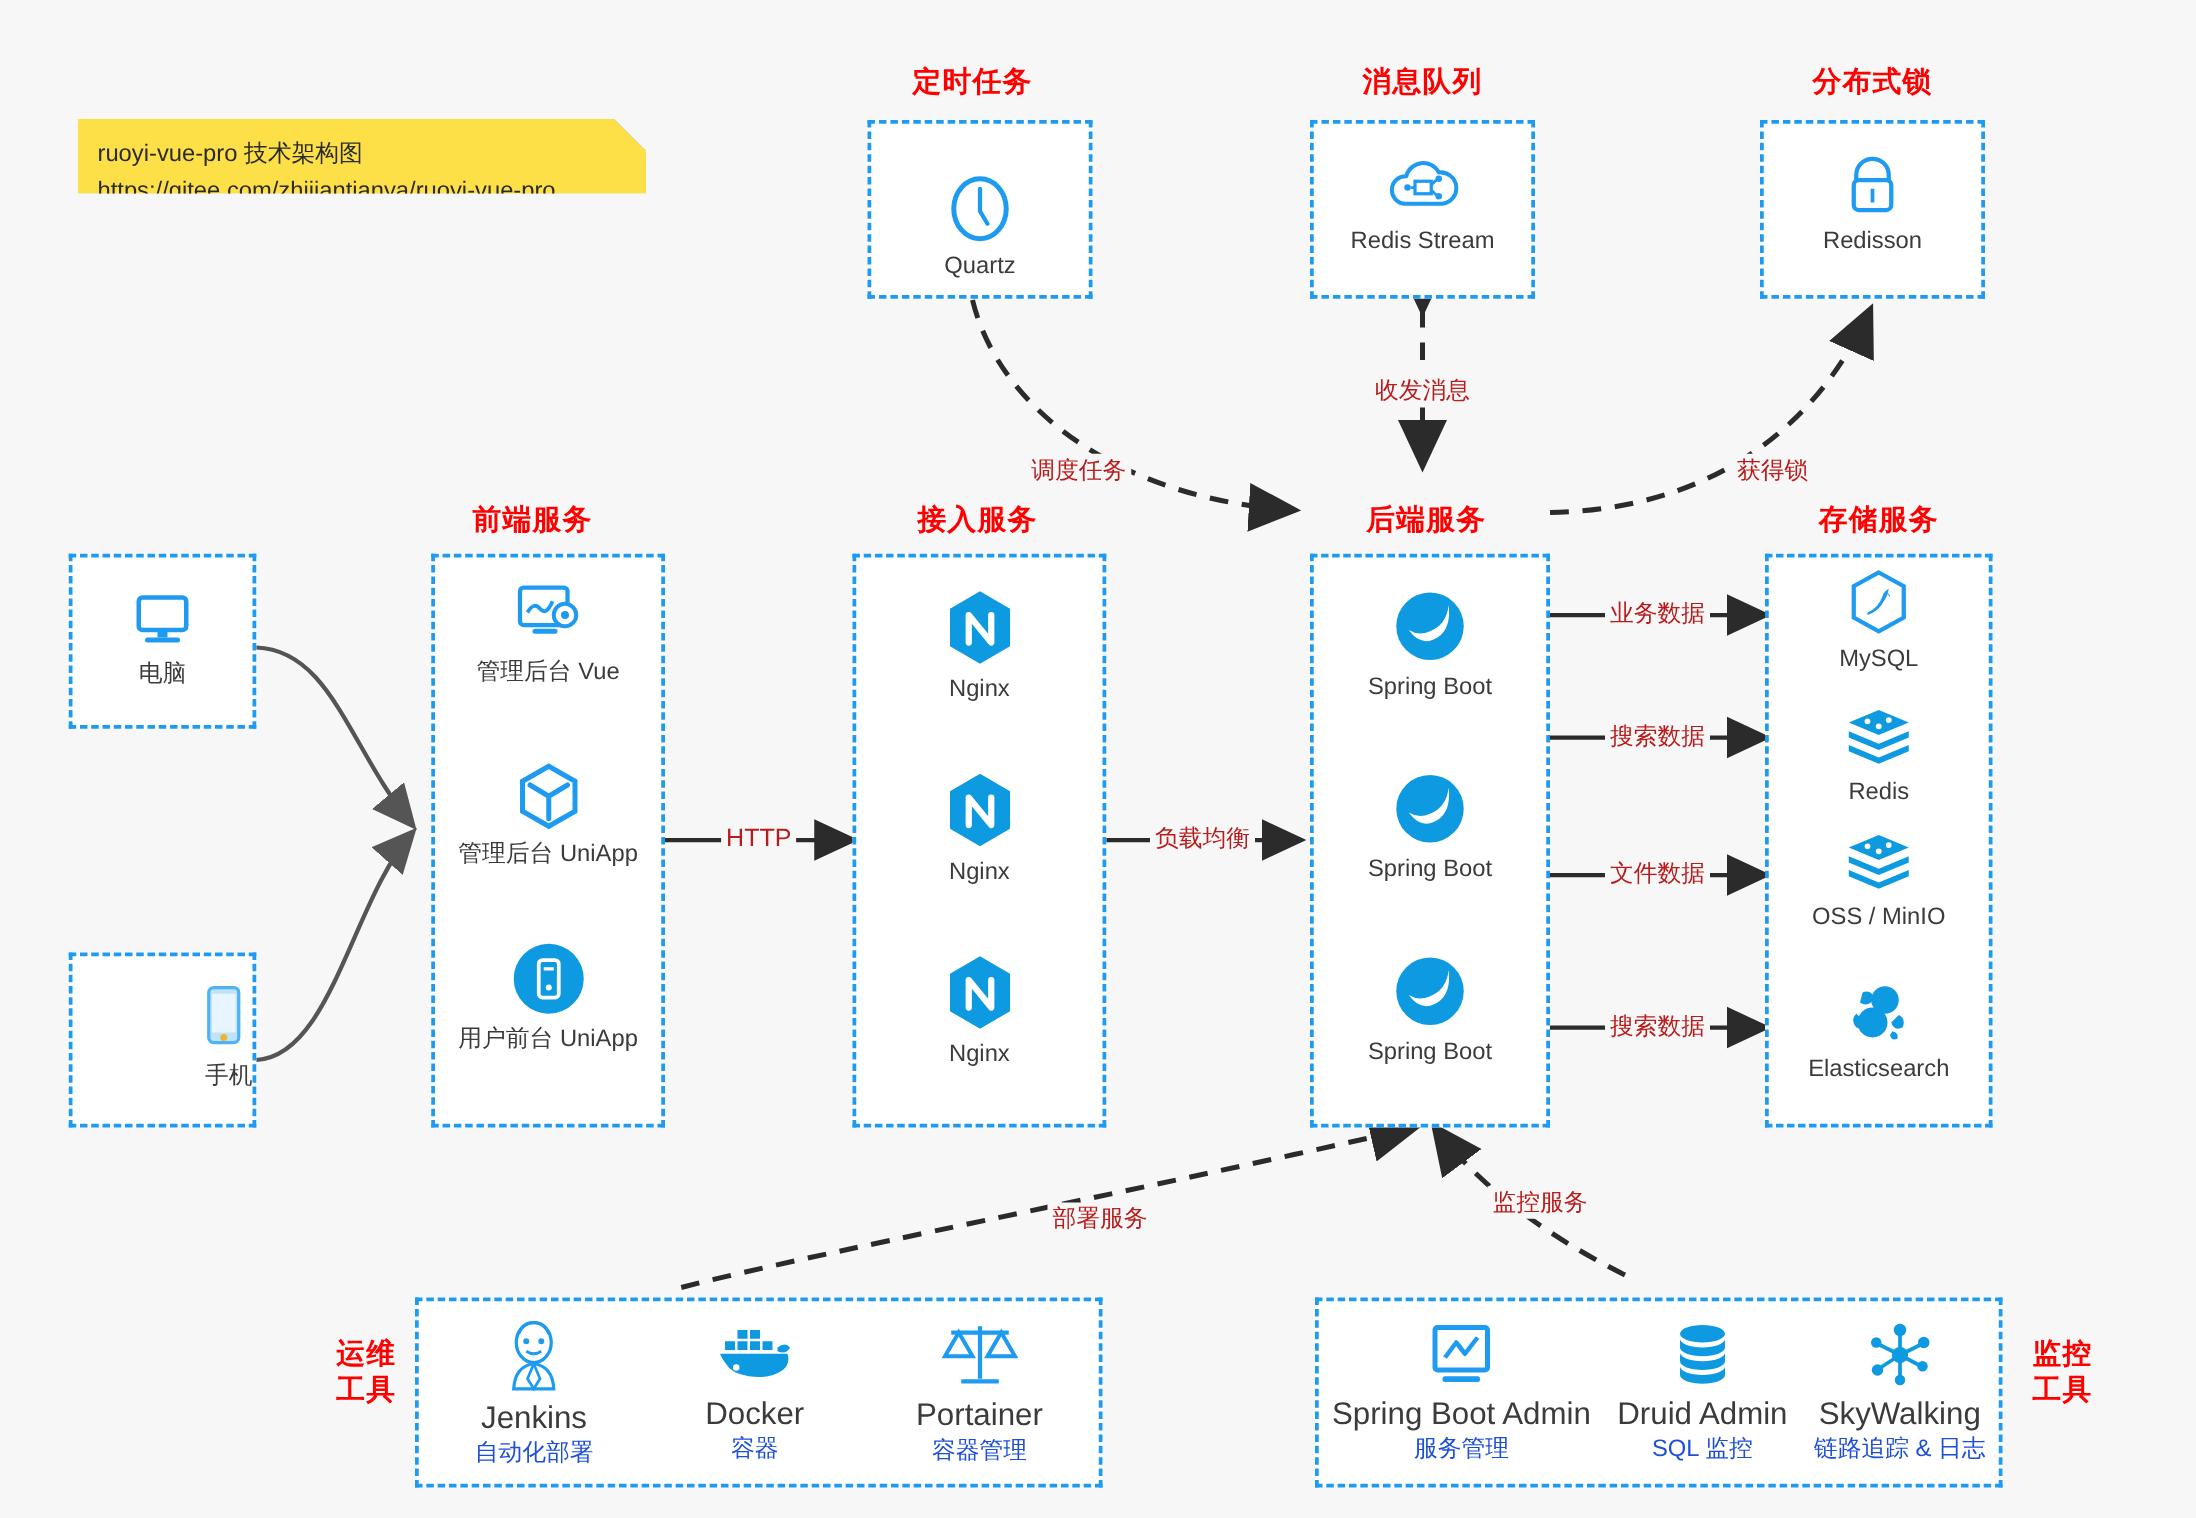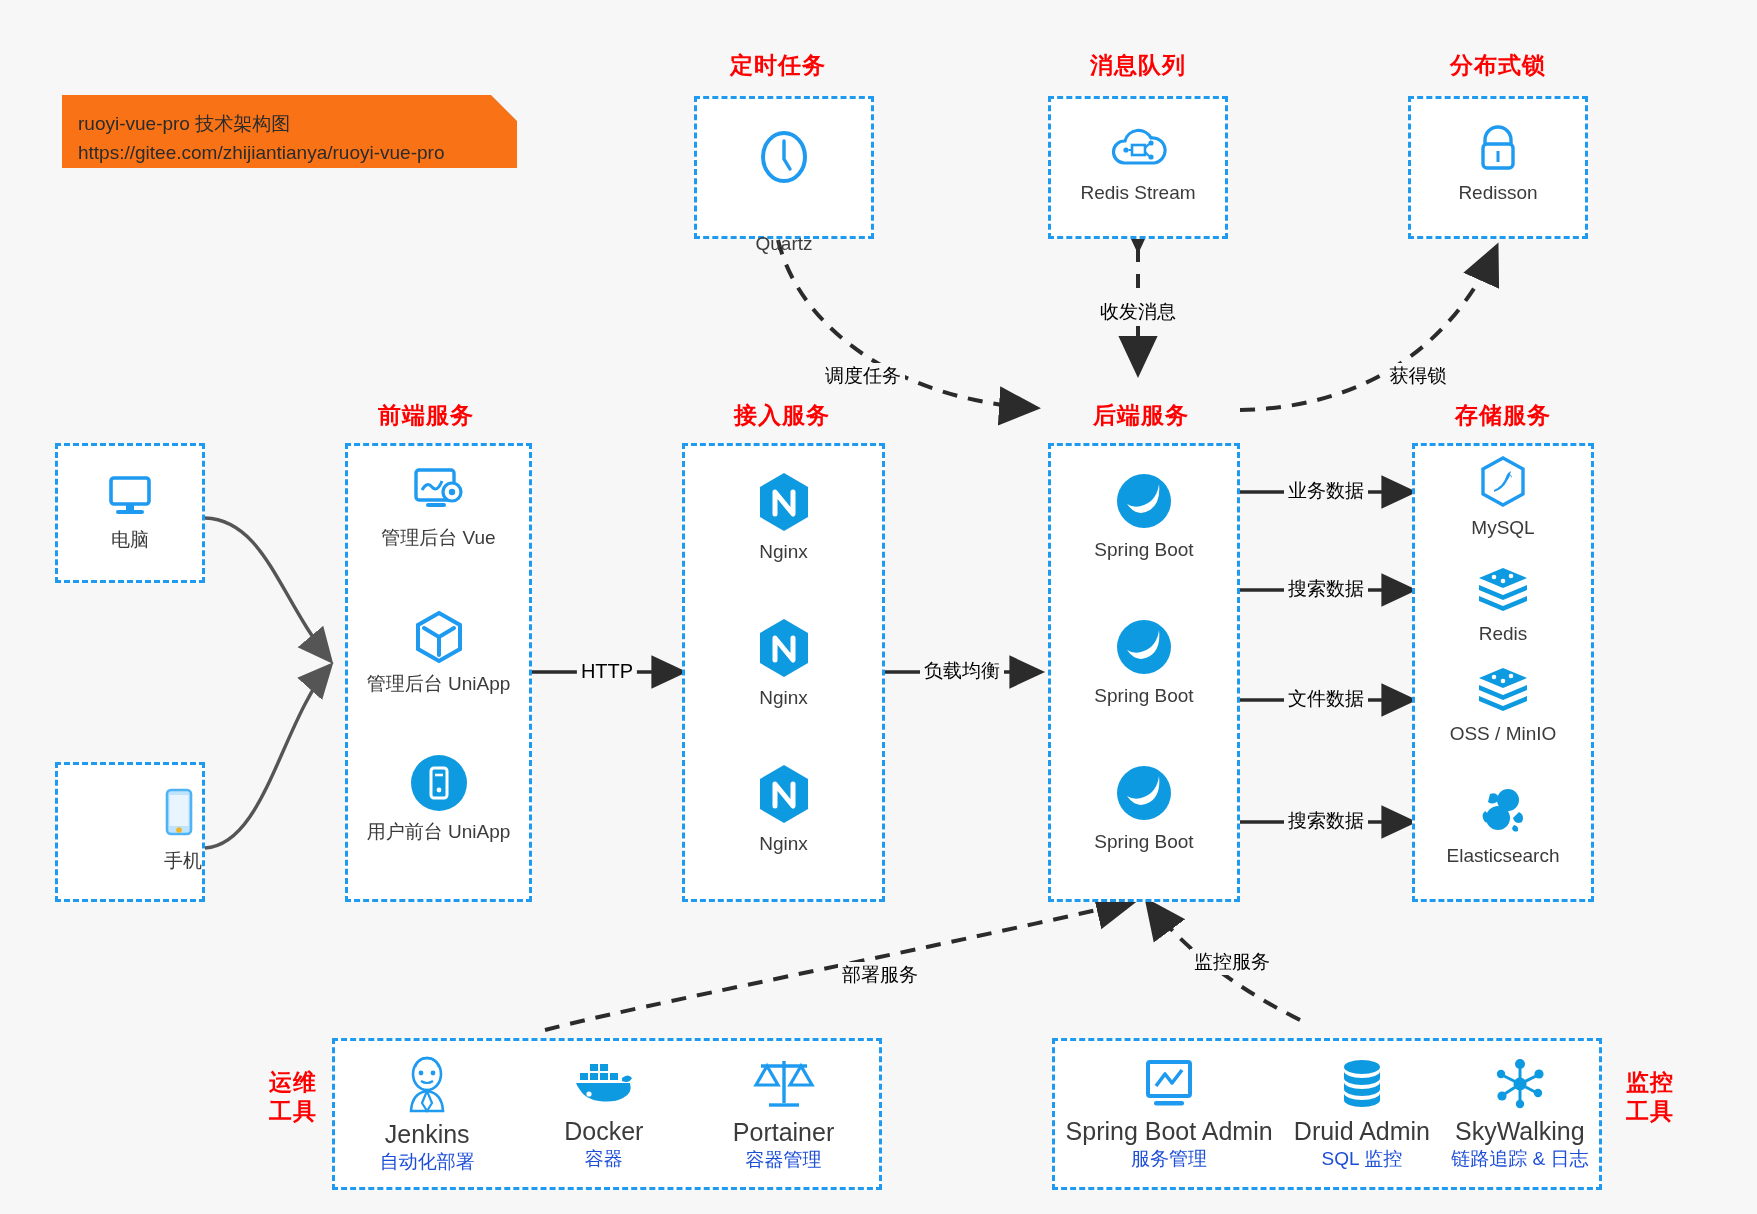--- a/index.html
+++ b/index.html
@@ -7,22 +7,22 @@
     width:1757px;height:1214px;
     background:#f7f7f7;
     font-family:"Liberation Sans","DejaVu Sans",sans-serif;
     position:relative;overflow:hidden;
   }
   #canvas{position:absolute;inset:0;}
   svg#wires{position:absolute;left:0;top:0;width:1757px;height:1214px;pointer-events:none;}
 
   
   .note{
-    position:absolute;left:62px;top:95px;width:455px;height:73px;
-    background:#f97316;
+    position:absolute;left:62px;top:95px;width:455px;height:60px;
+    background:#fde047;
     padding:14px 16px 0 16px;box-sizing:border-box;
     font-size:19px;color:#2b2b2b;line-height:1.55;
     clip-path:polygon(0 0, calc(100% - 26px) 0, 100% 26px, 100% 100%, 0 100%);
   }
   .note .fold{
     position:absolute;right:0;top:0;width:26px;height:26px;
     background:linear-gradient(225deg,#bdbdbd 0%,#bdbdbd 50%,transparent 50%);
   }
   .note div{white-space:nowrap;}
 
@@ -53,21 +53,21 @@
 
   
   .toolrow{position:absolute;top:0;left:0;width:100%;height:100%;
     display:flex;align-items:center;justify-content:space-around;}
   .tool{display:flex;flex-direction:column;align-items:center;}
   .tool .lbl{font-size:25px;color:#3b3b3b;margin-top:5px;white-space:nowrap;}
   .tool .sub{font-size:19px;color:#1d4ed8;white-space:nowrap;}
 
   
   .elabel{
-    position:absolute;font-size:19px;color:#000000;background:#f7f7f7;
+    position:absolute;font-size:19px;color:#b91c1c;background:#f7f7f7;
     padding:0 4px;white-space:nowrap;transform:translate(-50%,-50%);
   }
   .elabel.en{font-size:20px;}
 </style>
 </head>
 <body>
 
 <div id="canvas">
 
   <svg id="wires" viewBox="0 0 1757 1214">
@@ -104,21 +104,21 @@
   </svg>
 
   <div class="note">
     <div class="fold"></div>
     <div>ruoyi-vue-pro 技术架构图</div>
     <div>https://gitee.com/zhijiantianya/ruoyi-vue-pro</div>
   </div>
 
   <div class="gtitle" style="left:660px;top:50px;width:236px;">定时任务</div>
   <div class="box" style="left:694px;top:96px;width:180px;height:143px;">
-    <div class="node" style="top:30px;gap:41px;">
+    <div class="node" style="top:40px;">
       <span class="ico">
         <svg width="56" height="56" viewBox="0 0 56 56">
           <ellipse cx="28" cy="28" rx="21" ry="24" fill="none" stroke="#1e9bf0" stroke-width="4"></ellipse>
           <path d="M28 12 L28 30 L34 40" fill="none" stroke="#1e9bf0" stroke-width="3.4" stroke-linecap="round"></path>
         </svg>
       </span>
       <span class="lbl">Quartz</span>
     </div>
   </div>
 

